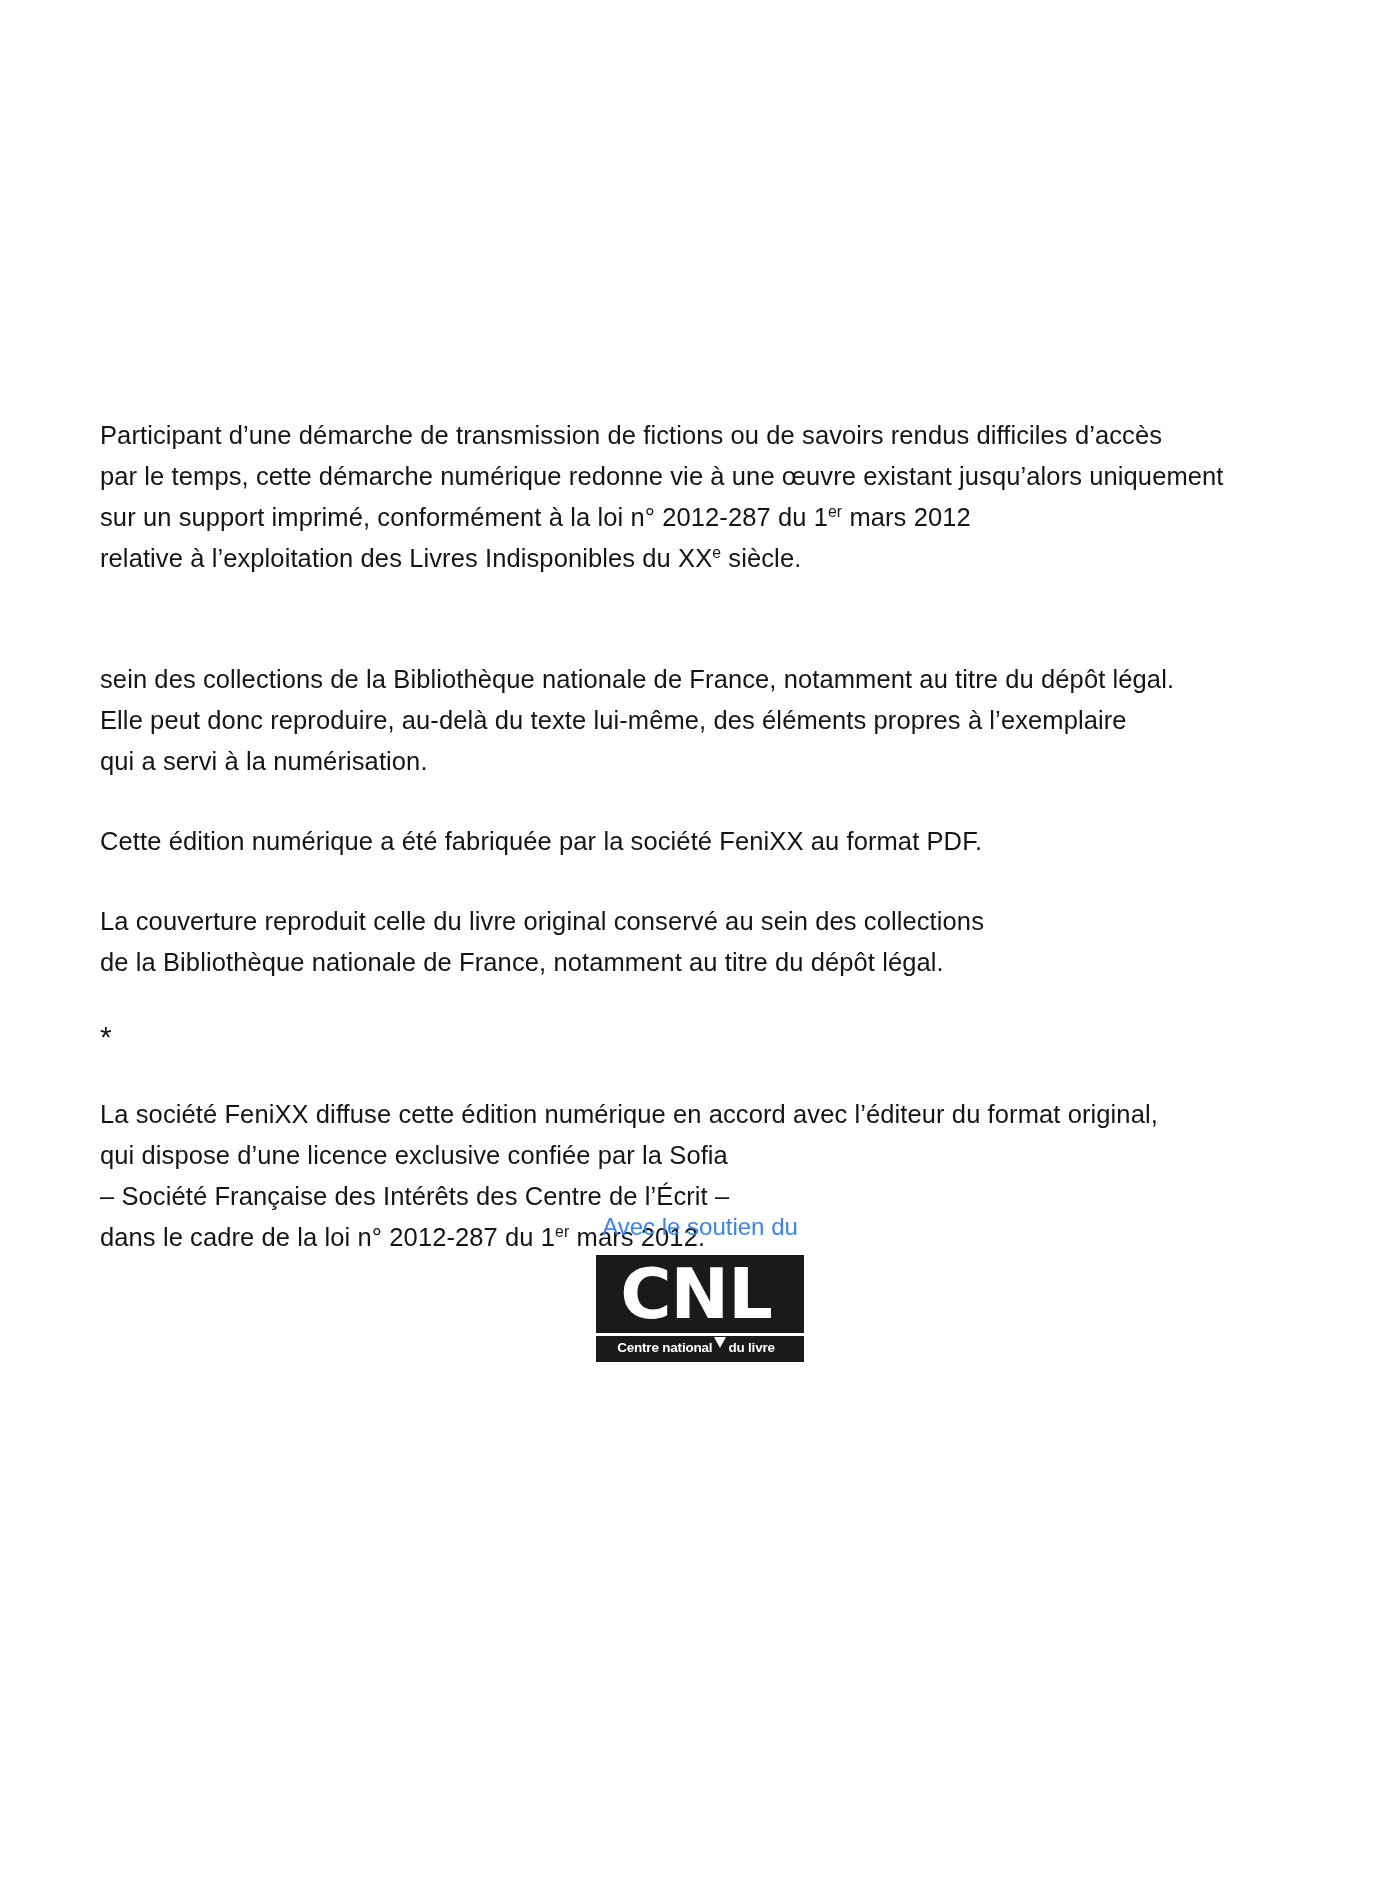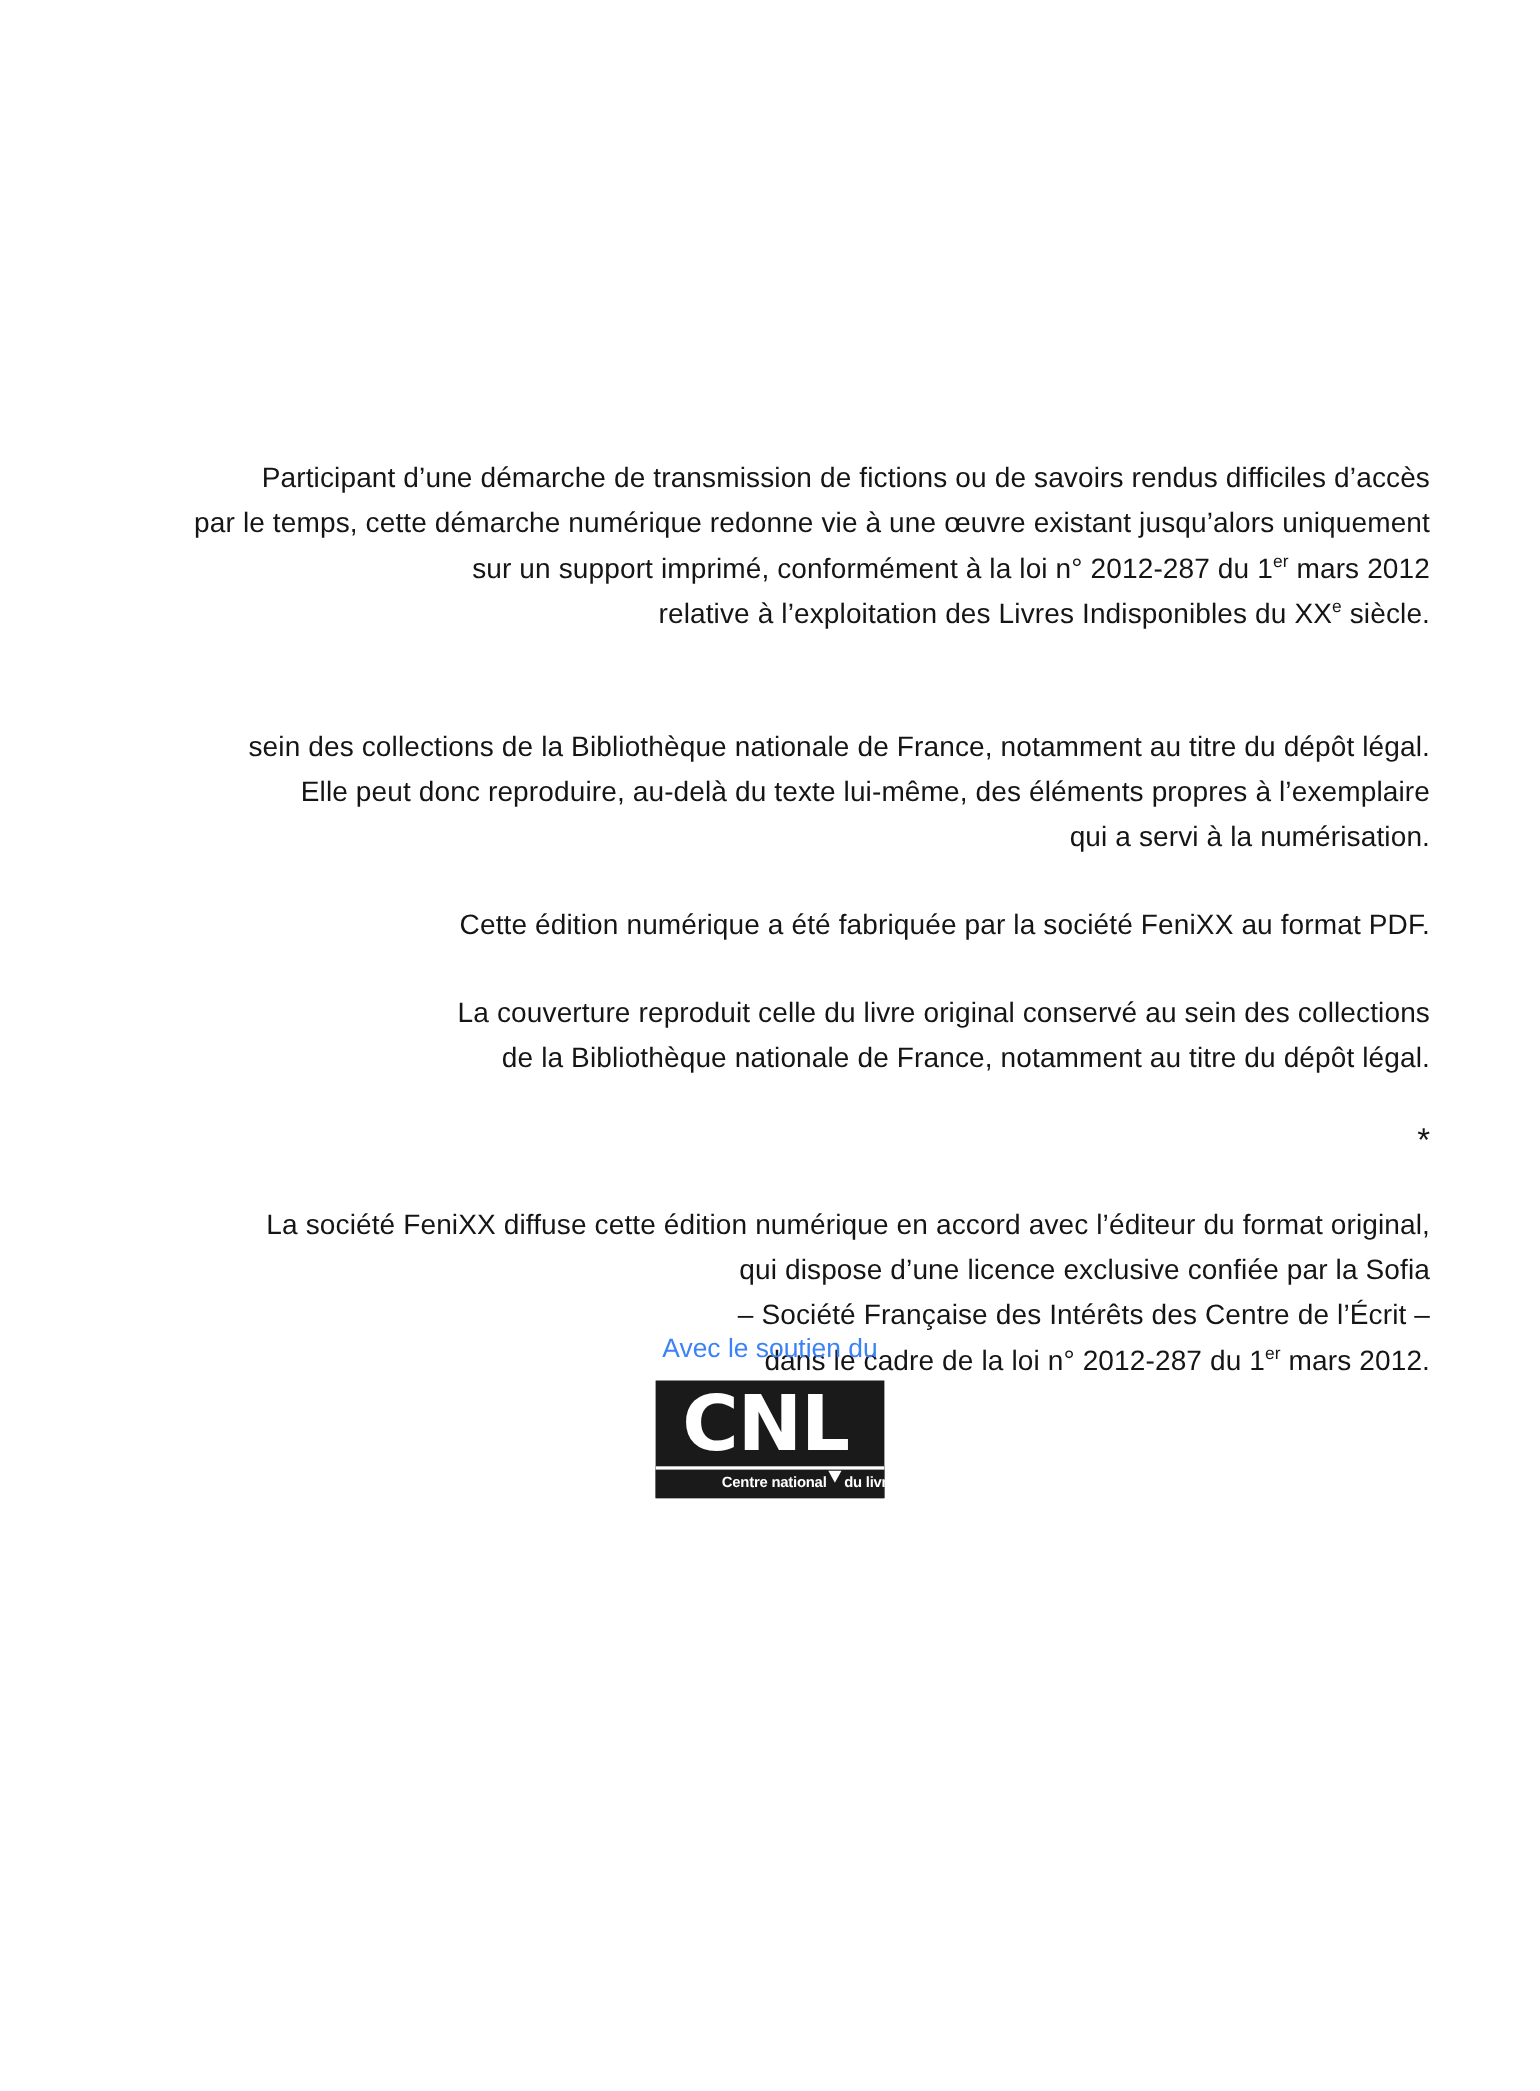--- a/index.html
+++ b/index.html
@@ -21,21 +21,21 @@
     left: 0;
     width: 1400px;
     height: 1901px;
     background: #ffffff;
   }
   .content {
     position: absolute;
     top: 415px;
     left: 100px;
     width: 1200px;
-    text-align: right;
+    text-align: left;
   }
   .para {
     font-size: 25.5px;
     line-height: 41px;
     margin: 0 0 39px 0;
     letter-spacing: 0.1px;
     color: #151515;
   }
   .para:last-child {
     margin-bottom: 0;
@@ -101,21 +101,20 @@
     width: 200px;
     display: flex;
     align-items: center;
     justify-content: center;
     height: 23px;
     font-family: "Liberation Sans", sans-serif;
     font-weight: bold;
     font-size: 13.5px;
     color: #ffffff;
     letter-spacing: -0.2px;
-    padding-left: 39px;
   }
   .cnl-sub-inner .gap {
     display: inline-block;
     width: 16px;
     height: 14px;
     position: relative;
   }
   .cnl-sub-inner .gap::before {
     content: "";
     position: absolute;

